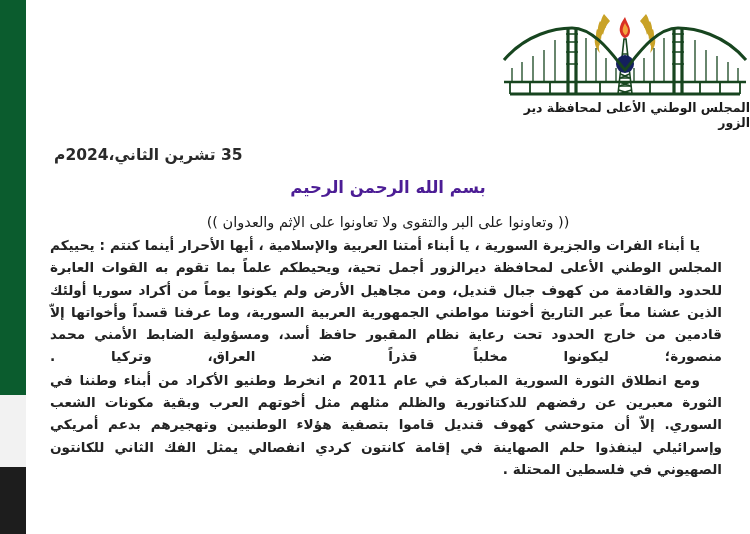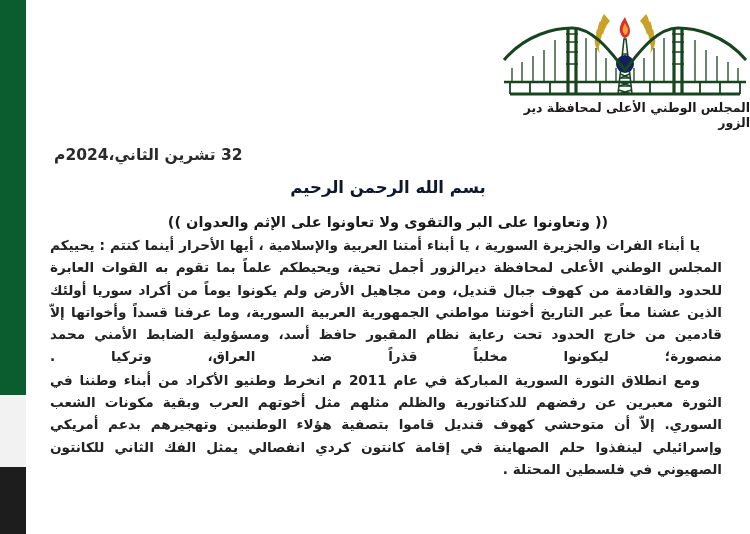--- a/index.html
+++ b/index.html
@@ -80,27 +80,27 @@
     direction: rtl;
     unicode-bidi: plaintext;
   }
 
   
   .basmala {
     margin-top: 14px;
     text-align: center;
     font-size: 16.5px;
     font-weight: 700;
-    color: #0f172a;
+    color: #4c1d95;
   }
   .verse {
     margin-top: 17px;
     text-align: center;
     font-size: 14.5px;
-    font-weight: 700;
+    font-weight: 400;
     color: #1a1a1a;
     direction: rtl;
     unicode-bidi: plaintext;
   }
 
   
   .body-block {
     margin-top: 4px;
     padding: 0 28px 0 24px;
     direction: rtl;
@@ -170,21 +170,21 @@
             <path d="M4 52 C26 26 56 20 72 20 C96 20 116 52 125 62 C134 52 154 20 178 20 C194 20 224 26 246 52" stroke-width="3"></path>
             <path d="M12 60 L12 74 M22 54 L22 74 M33 48 L33 74 M44 42 L44 74 M55 32 L55 74 M86 30 L86 74 M96 40 L96 74 M106 50 L106 74 M116 60 L116 74 M134 60 L134 74 M144 50 L144 74 M154 40 L154 74 M164 30 L164 74 M195 32 L195 74 M206 42 L206 74 M217 48 L217 74 M228 54 L228 74 M238 60 L238 74" stroke-width="1.3"></path>
             <path d="M10 74 L10 86 M30 74 L30 86 M50 74 L50 86 M100 74 L100 86 M150 74 L150 86 M200 74 L200 86 M220 74 L220 86 M240 74 L240 86" stroke-width="1.8"></path>
           </g>
         </svg>
         <div class="logo-caption">المجلس الوطني الأعلى لمحافظة دير الزور</div>
       </div>
     </div>
 
     <div class="date-row">
-      <span class="date-text">32 تشرين الثاني،2024م</span>
+      <span class="date-text">35 تشرين الثاني،2024م</span>
     </div>
 
     <div class="basmala">بسم الله الرحمن الرحيم</div>
 
     <div class="verse">(( وتعاونوا على البر والتقوى ولا تعاونوا على الإثم والعدوان ))</div>
 
     <div class="body-block">
       <p class="para">يا أبناء الفرات والجزيرة السورية ، يا أبناء أمتنا العربية والإسلامية ، أيها الأحرار أينما كنتم : يحييكم المجلس الوطني الأعلى لمحافظة ديرالزور أجمل تحية، ويحيطكم علماً بما تقوم به القوات العابرة للحدود والقادمة من كهوف جبال قنديل، ومن مجاهيل الأرض ولم يكونوا يوماً من أكراد سوريا أولئك الذين عشنا معاً عبر التاريخ أخوتنا مواطني الجمهورية العربية السورية، وما عرفنا قسداً وأخواتها إلاّ قادمين من خارج الحدود تحت رعاية نظام المقبور حافظ أسد، ومسؤولية الضابط الأمني محمد منصورة؛ ليكونوا مخلباً قذراً ضد العراق، وتركيا .</p>
       <p class="para last">ومع انطلاق الثورة السورية المباركة في عام 2011 م انخرط وطنيو الأكراد من أبناء وطننا في الثورة معبرين عن رفضهم للدكتاتورية والظلم مثلهم مثل أخوتهم العرب وبقية مكونات الشعب السوري. إلاّ أن متوحشي كهوف قنديل قاموا بتصفية هؤلاء الوطنيين وتهجيرهم بدعم أمريكي وإسرائيلي لينفذوا حلم الصهاينة في إقامة كانتون كردي انفصالي يمثل الفك الثاني للكانتون الصهيوني في فلسطين المحتلة .</p>
     </div>

